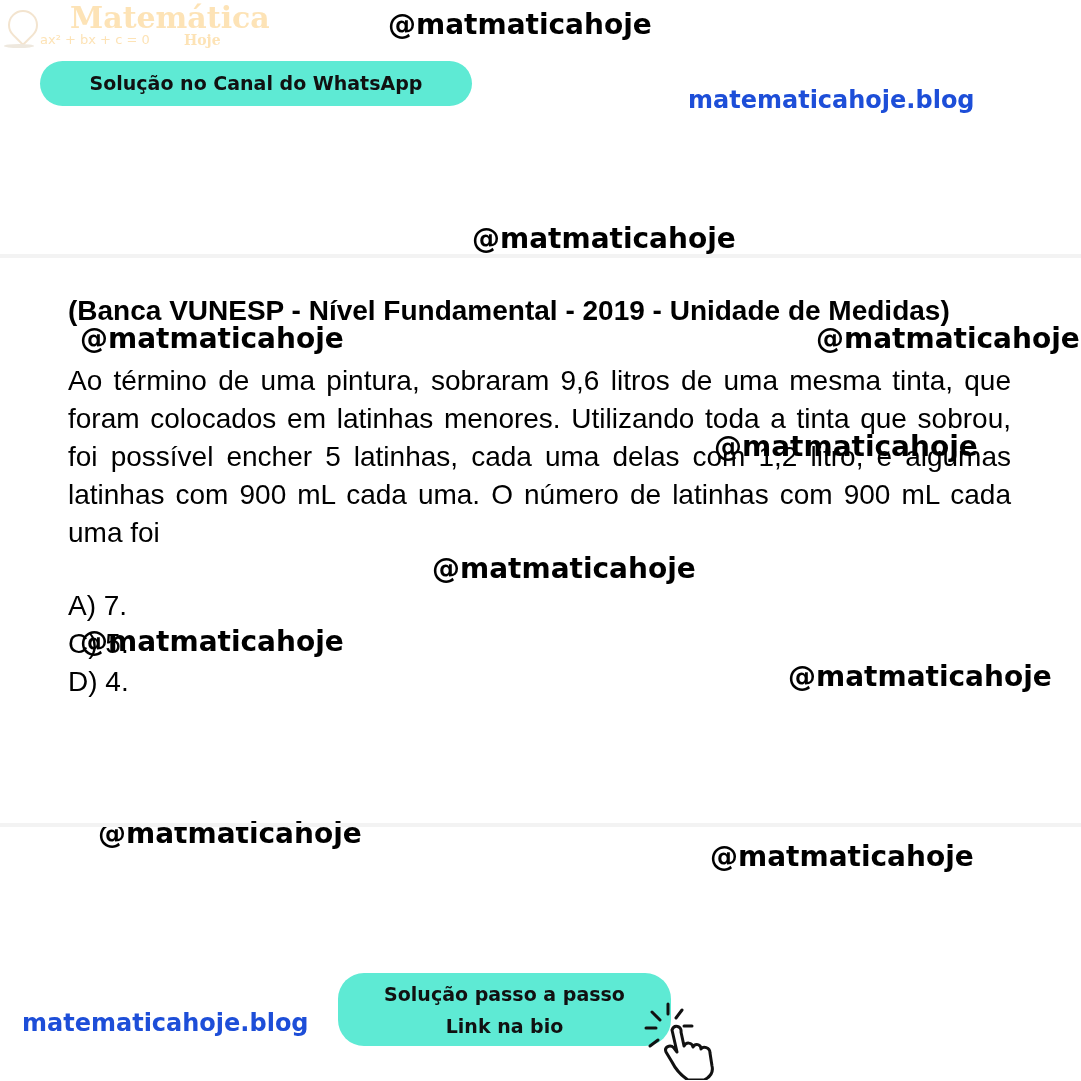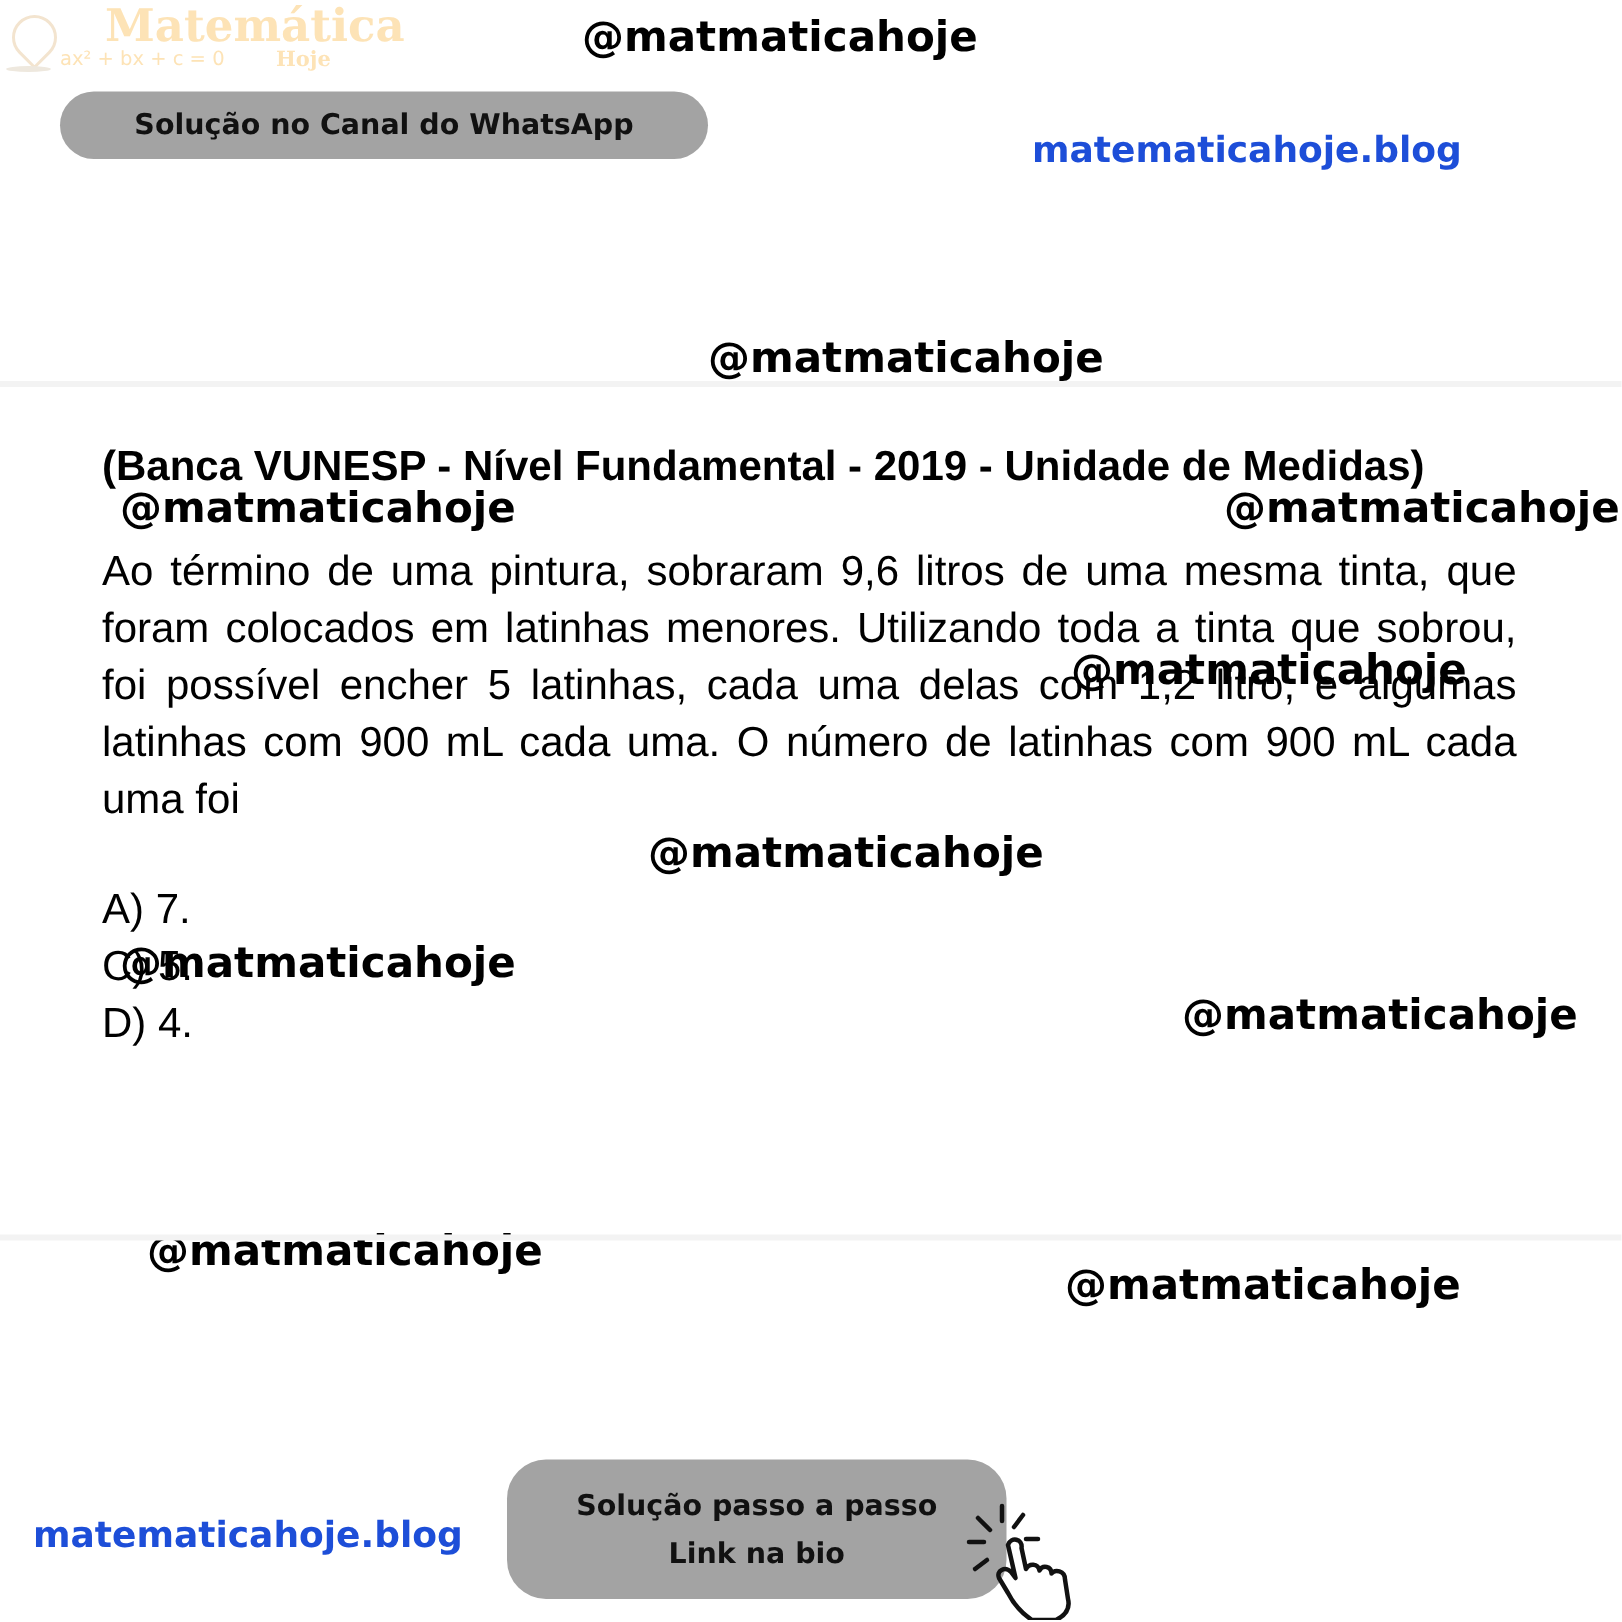--- a/index.html
+++ b/index.html
@@ -4,23 +4,23 @@
 <style>
   html, body { margin:0; padding:0; }
   body { width:1081px; height:1081px; background:#ffffff; position:relative; overflow:hidden; font-family:"Liberation Sans", sans-serif; }
   .logo { position:absolute; left:4px; top:2px; width:220px; height:50px; }
   .logo-title { position:absolute; left:30px; top:-2px; font-family:"DejaVu Serif", serif; font-weight:bold; font-size:30px; color:#fde3b6; letter-spacing:0px;margin-left:36px; }
   .logo-eq { position:absolute; left:36px; top:30px; font-family:"DejaVu Sans", sans-serif; font-size:13px; color:#fde3b6; }
   .logo-hoje { position:absolute; left:180px; top:30px; font-family:"DejaVu Serif", serif; font-weight:bold; font-size:14px; color:#fde3b6; }
   .logo-pin { position:absolute; left:4px; top:8px; width:26px; height:26px; border-radius:50% 50% 50% 0; transform:rotate(-45deg); border:2px solid #f3e4cf; }
   .logo-base { position:absolute; left:0px; top:42px; width:30px; height:4px; border-radius:50%; background:#eee8de; }
 
-  .pill { position:absolute; background:#a3a3a3; color:#111; font-family:"DejaVu Sans", sans-serif; font-weight:bold; text-align:center; }
+  .pill { position:absolute; background:#5eead4; color:#111; font-family:"DejaVu Sans", sans-serif; font-weight:bold; text-align:center; }
   .pill-top { left:40px; top:61px; width:432px; height:45px; border-radius:23px; font-size:19px; line-height:45px; }
-  .pill-bottom { left:338px; top:973px; width:333px; height:93px; border-radius:26px; font-size:19px; line-height:32px; display:flex; flex-direction:column; justify-content:center; }
+  .pill-bottom { left:338px; top:973px; width:333px; height:73px; border-radius:26px; font-size:19px; line-height:32px; display:flex; flex-direction:column; justify-content:center; }
 
   .site { position:absolute; font-family:"DejaVu Sans", sans-serif; font-weight:bold; color:#1d4ed8; font-size:24px; }
   .site-top { left:688px; top:86px; }
   .site-bottom { left:22px; top:1009px; }
 
   .wm { position:absolute; font-family:"DejaVu Sans", sans-serif; font-weight:bold; color:#000000; font-size:28px; white-space:nowrap; }
 
   .divider { position:absolute; left:0; width:1081px; height:4px; background:#f3f3f3; }
 
   .content { position:absolute; left:68px; top:292px; width:946px; color:#000; }

